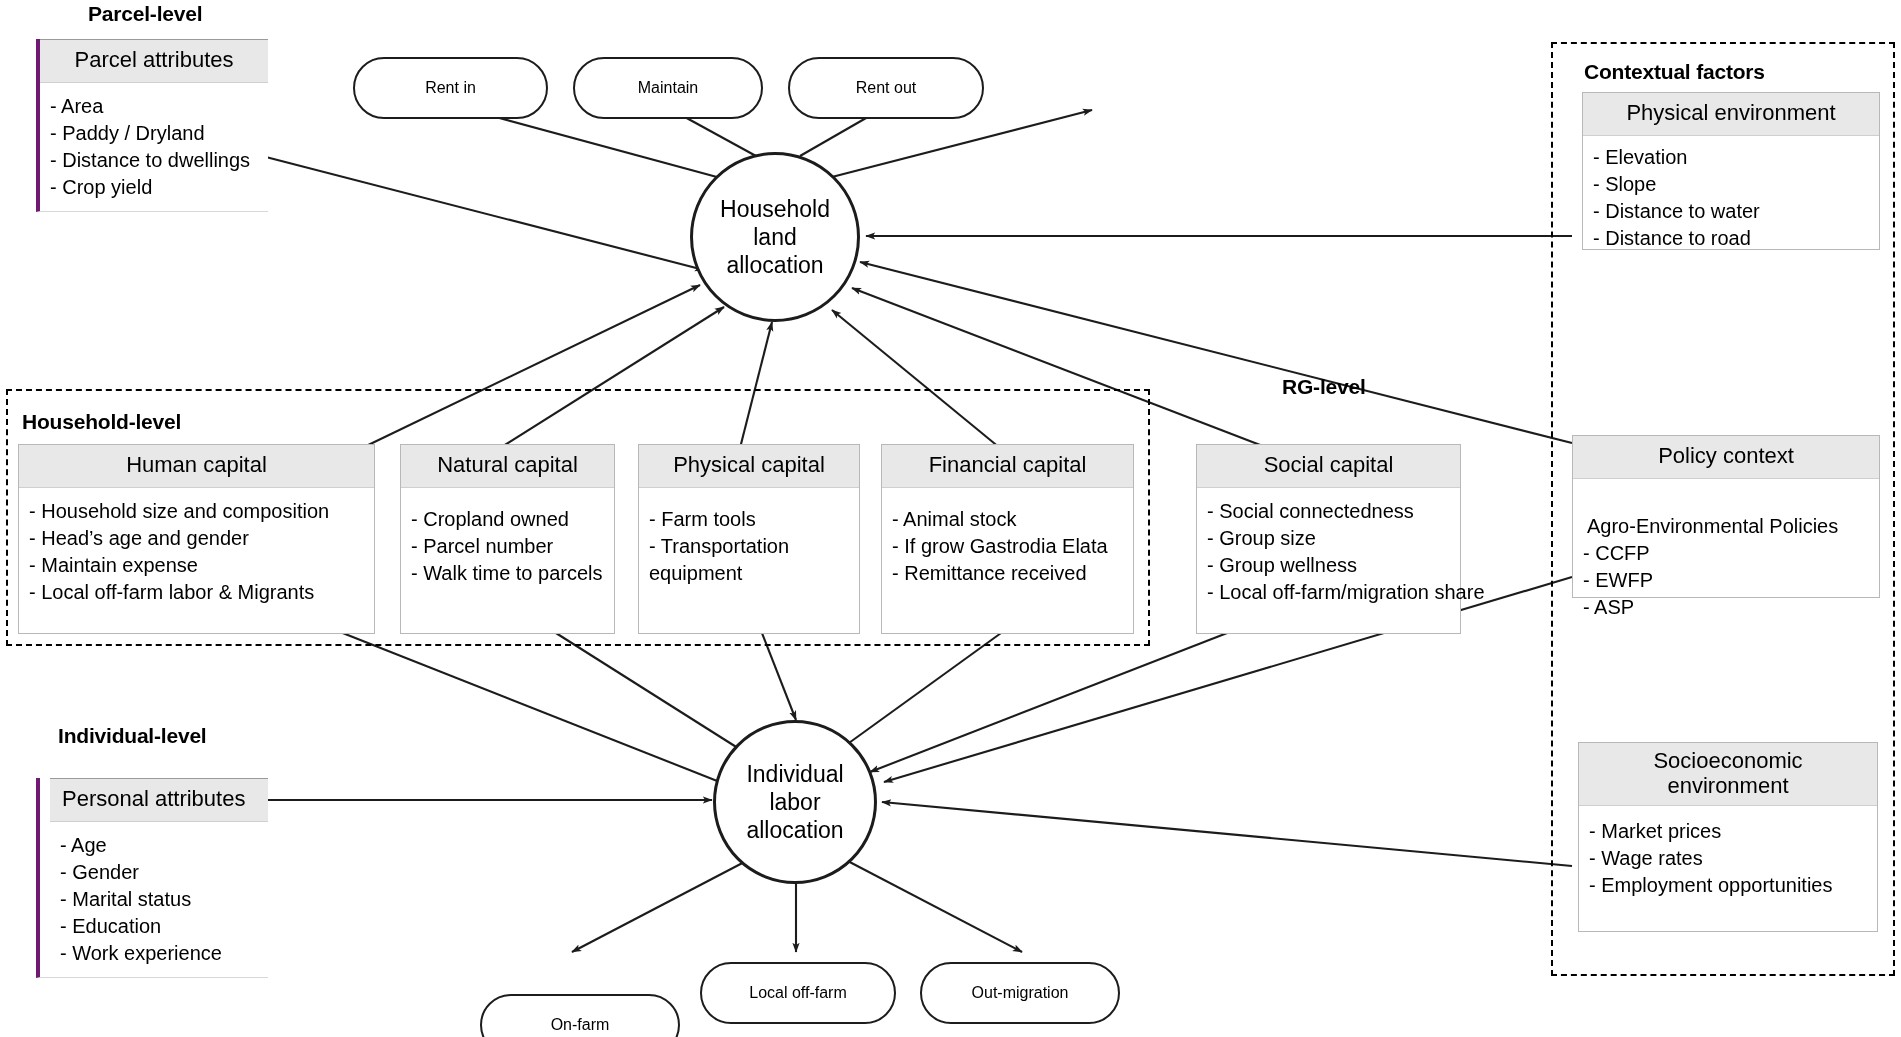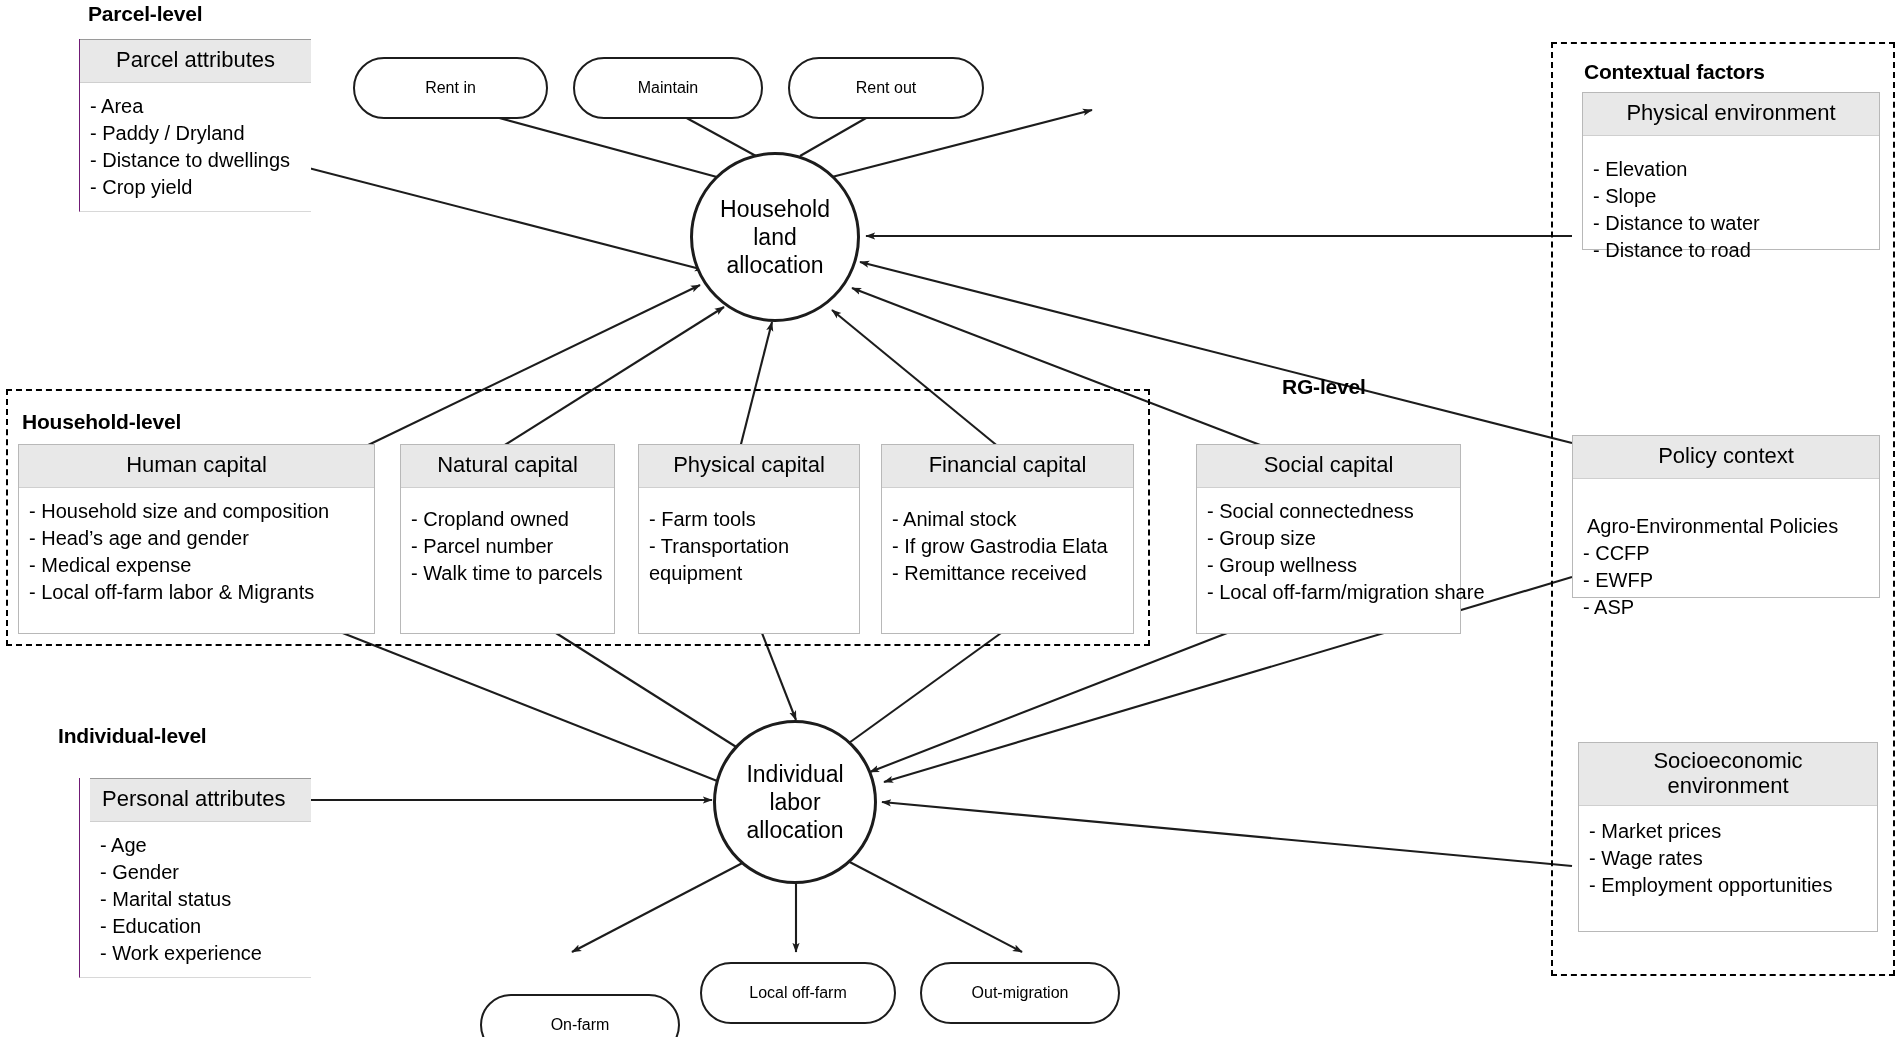--- a/index.html
+++ b/index.html
@@ -72,21 +72,21 @@
     white-space:nowrap;
   }
   .card-body li.wrapok{white-space:normal;}
   .card-body .plain{
     font-size:20px;
     line-height:1.35;
     padding-left:4px;
   }
 
   
-  .card.openleft{border-left:1px solid #701a75;border-right:none;border-bottom:1px solid #d8d8d8;border-top:none;margin-left:43px;}
+  .card.openleft{border-left:4px solid #701a75;border-right:none;border-bottom:1px solid #d8d8d8;border-top:none;}
   .card.openleft .card-head{border-top:1px solid #9a9a9a;}
 
   
   .stadium{
     position:absolute;
     border:2.5px solid #1c1c1c;
     border-radius:999px;
     background:#fff;
     display:flex;
     align-items:center;
@@ -204,21 +204,21 @@
       <div>allocation</div>
     </div>
   </div>
 
   <div class="card" style="left:18px; top:444px; width:357px; height:190px;">
     <div class="card-head">Human capital</div>
     <div class="card-body">
       <ul>
         <li>- Household size and composition</li>
         <li>- Head’s age and gender</li>
-        <li>- Medical expense</li>
+        <li>- Maintain expense</li>
         <li>- Local off-farm labor &amp; Migrants</li>
       </ul>
     </div>
   </div>
 
   <div class="card" style="left:400px; top:444px; width:215px; height:190px;">
     <div class="card-head">Natural capital</div>
     <div class="card-body" style="padding-top:18px;">
       <ul>
         <li>- Cropland owned</li>
@@ -281,21 +281,21 @@
       <div>allocation</div>
     </div>
   </div>
 
   <div class="stadium" style="left:480px; top:994px; width:200px; height:62px;">On-farm</div>
   <div class="stadium" style="left:700px; top:962px; width:196px; height:62px;">Local off-farm</div>
   <div class="stadium" style="left:920px; top:962px; width:200px; height:62px;">Out-migration</div>
 
   <div class="card" style="left:1582px; top:92px; width:298px; height:158px;">
     <div class="card-head">Physical environment</div>
-    <div class="card-body" style="padding-top:20px;">
+    <div class="card-body" style="padding-top:8px;">
       <ul>
         <li>- Elevation</li>
         <li>- Slope</li>
         <li>- Distance to water</li>
         <li>- Distance to road</li>
       </ul>
     </div>
   </div>
 
   <div class="card" style="left:1572px; top:435px; width:308px; height:163px;">

